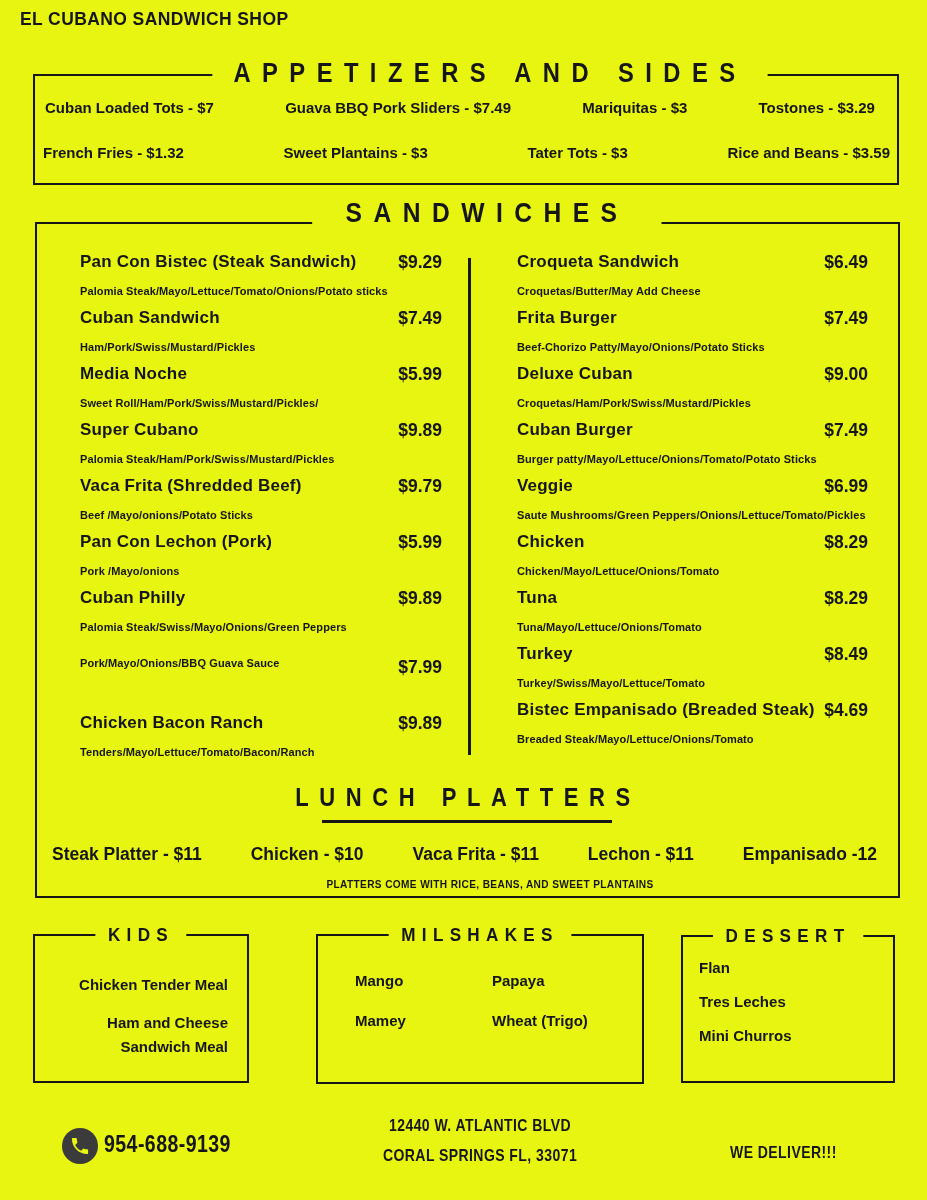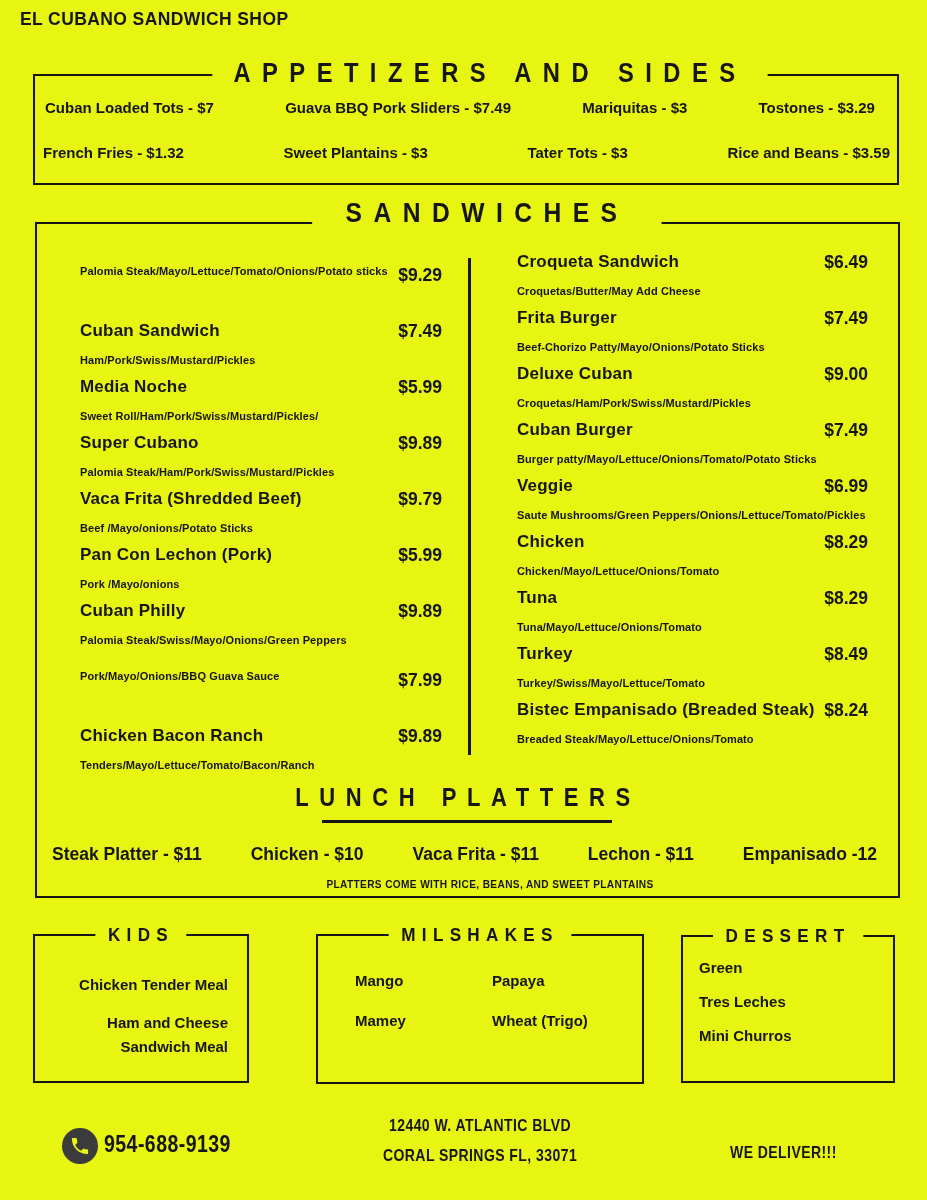--- a/index.html
+++ b/index.html
@@ -89,20 +89,21 @@
       <span class="li">Rice and Beans - $3.59</span>
     </div>
 
   <div class="sand-box"></div>
   <div class="big-head sand-title">SANDWICHES</div>
   <div class="col-divider"></div>
 
   <div class="s-col s-col-left">
 
       <div class="s-item">
+        <div class="s-name">Pan Con Bistec (Steak Sandwich)</div>
         <div class="s-desc">Palomia Steak/Mayo/Lettuce/Tomato/Onions/Potato sticks</div>
         <div class="s-price">$9.29</div>
       </div>
 
       <div class="s-item">
         <div class="s-name">Cuban Sandwich</div>
         <div class="s-desc">Ham/Pork/Swiss/Mustard/Pickles</div>
         <div class="s-price">$7.49</div>
       </div>
 
@@ -194,21 +195,21 @@
 
       <div class="s-item">
         <div class="s-name">Turkey</div>
         <div class="s-desc">Turkey/Swiss/Mayo/Lettuce/Tomato</div>
         <div class="s-price">$8.49</div>
       </div>
 
       <div class="s-item">
         <div class="s-name">Bistec Empanisado (Breaded Steak)</div>
         <div class="s-desc">Breaded Steak/Mayo/Lettuce/Onions/Tomato</div>
-        <div class="s-price">$8.24</div>
+        <div class="s-price">$4.69</div>
       </div>
     </div>
 
   <div class="big-head lp-title">LUNCH PLATTERS</div>
   <div class="lp-underline"></div>
   <div class="lp-row">
 
   <span class="li">Steak Platter - $11</span>
       <span class="li">Chicken - $10</span>
       <span class="li">Vaca Frita - $11</span>
@@ -234,21 +235,21 @@
         <div class="li">Papaya</div>
         <div class="li">Mamey</div>
         <div class="li">Wheat (Trigo)</div>
       </div>
   </div>
 
   <div class="mini-box des-box">
     <div class="mini-title">DESSERT</div>
     <div class="des-items">
 
-    <div class="li">Green</div>
+    <div class="li">Flan</div>
         <div class="li">Tres Leches</div>
         <div class="li">Mini Churros</div>
       </div>
   </div>
 
   <div class="phone-wrap">
     <svg width="36" height="36" viewBox="0 0 36 36">
       <circle cx="18" cy="18" r="18" style="fill:var(--circle)"></circle>
       <g transform="translate(7.2,7.2) scale(0.9)">
         <path d="M6.62 10.79c1.44 2.83 3.76 5.14 6.59 6.59l2.2-2.2c.27-.27.67-.36 1.02-.24 1.12.37 2.33.57 3.57.57.55 0 1 .45 1 1V20c0 .55-.45 1-1 1-9.39 0-17-7.61-17-17 0-.55.45-1 1-1h3.5c.55 0 1 .45 1 1 0 1.25.2 2.45.57 3.57.11.35.03.74-.25 1.02l-2.2 2.2z" style="fill:var(--bg)"></path>

